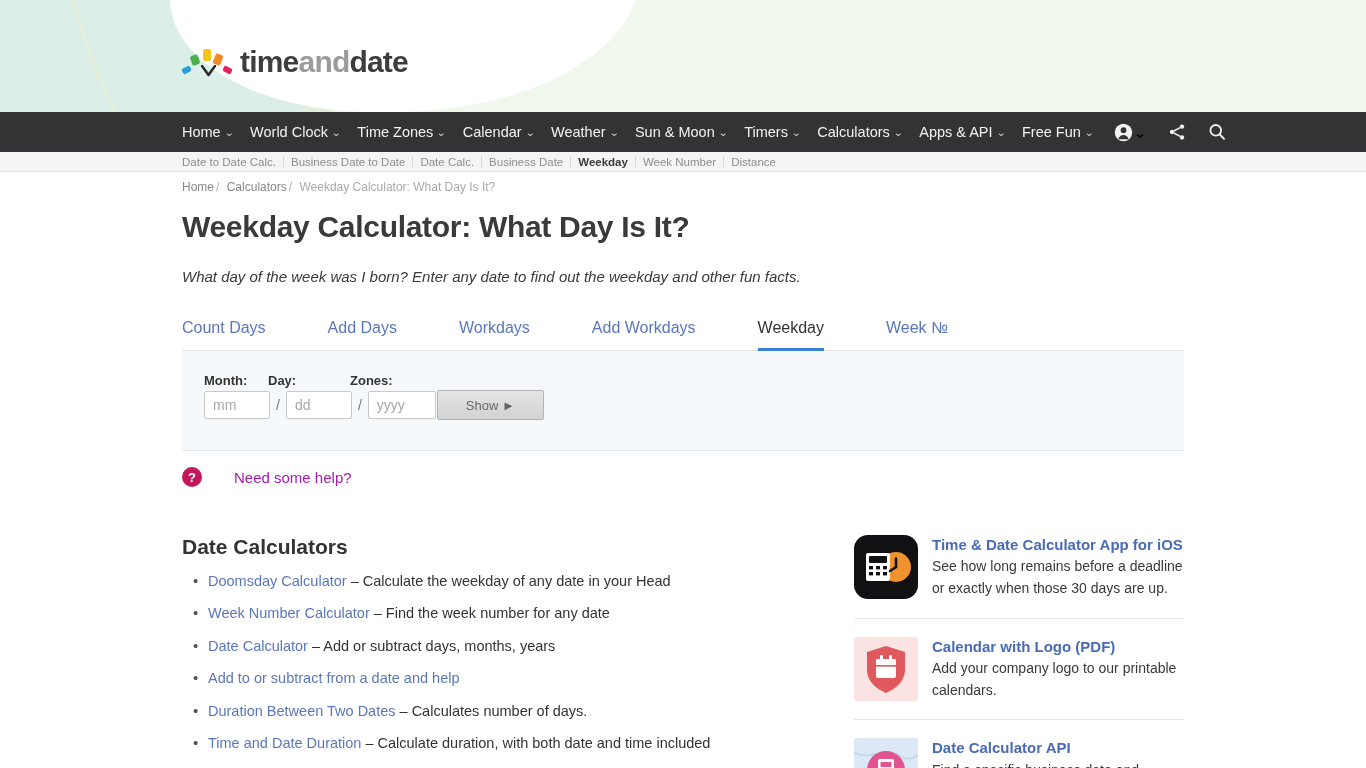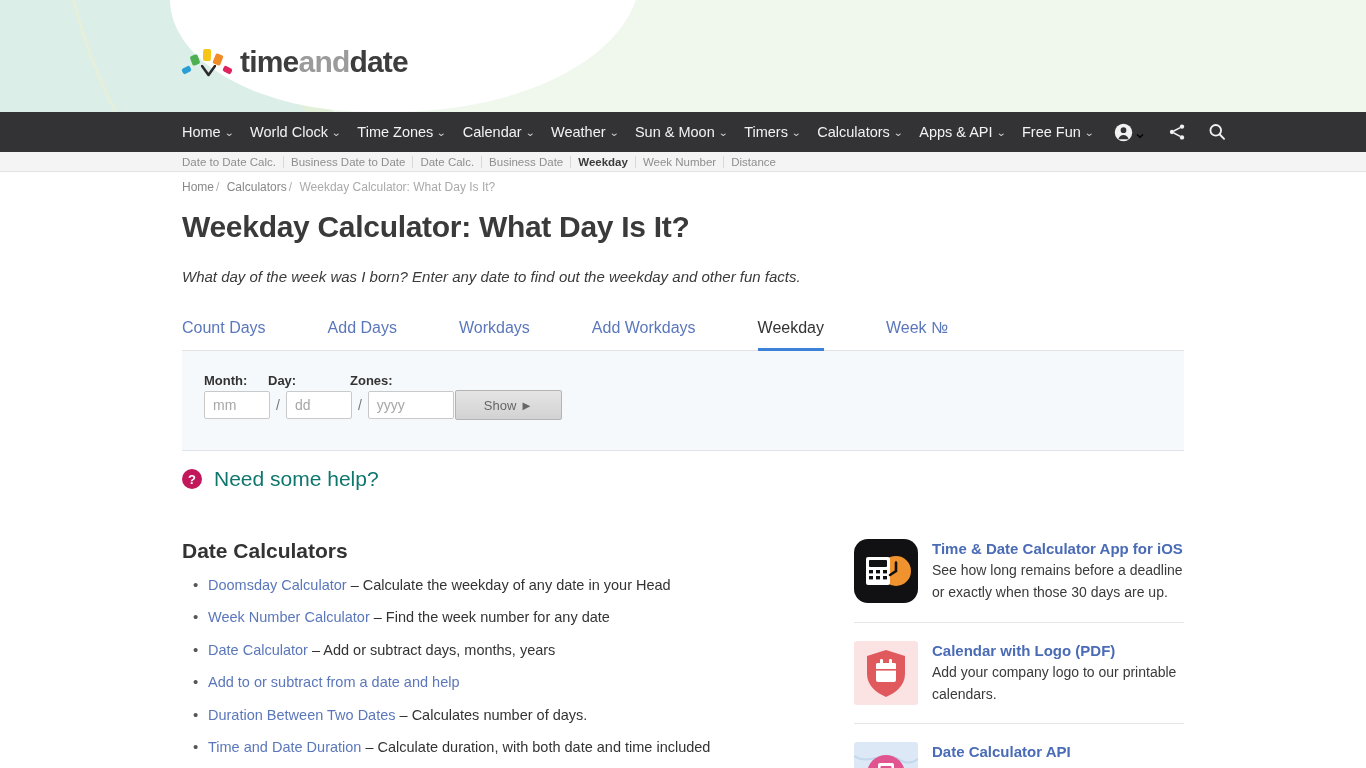--- a/index.html
+++ b/index.html
@@ -189,21 +189,21 @@
     font-size: 14px;
     color: #444;
     padding: 0 8px;
     border-radius: 2px;
     outline: none;
     font-family: "Liberation Sans", sans-serif;
   }
   .fld::placeholder { color: #a7a7a7; }
   .fld-mm { width: 66px; }
   .fld-dd { width: 66px; }
-  .fld-yy { width: 86px; }
+  .fld-yy { width: 68px; }
   .slash { margin: 0 6px; color: #777; font-size: 14px; }
   .showbtn {
     height: 30px;
     margin-left: 1px;
     background: linear-gradient(#e5e5e5, #d2d2d2);
     border: 1px solid #b4b4b4;
     border-radius: 2px;
     color: #666;
     font-size: 13px;
     padding: 0 28px;
@@ -216,21 +216,21 @@
     display: flex; align-items: center;
     margin-top: 16px; cursor: pointer;
   }
   .help-icon {
     width: 20px; height: 20px; border-radius: 50%;
     background: #c2185b;
     color: #fff; font-size: 13px; font-weight: bold;
     display: flex; align-items: center; justify-content: center;
     margin-right: 12px;
   }
-  .help-text { color: #0f766e; font-size: 21px; }
+  .help-text { color: #a21caf; font-size: 15px; margin-left: 20px; }
 
   
   .cols { display: flex; margin-top: 48px; }
   .col-left { width: 672px; }
   .col-right { width: 330px; margin-left: 0px; }
 
   h2.sect {
     font-size: 21px; font-weight: bold; color: #333;
     margin: 0 0 14px 0;
   }

